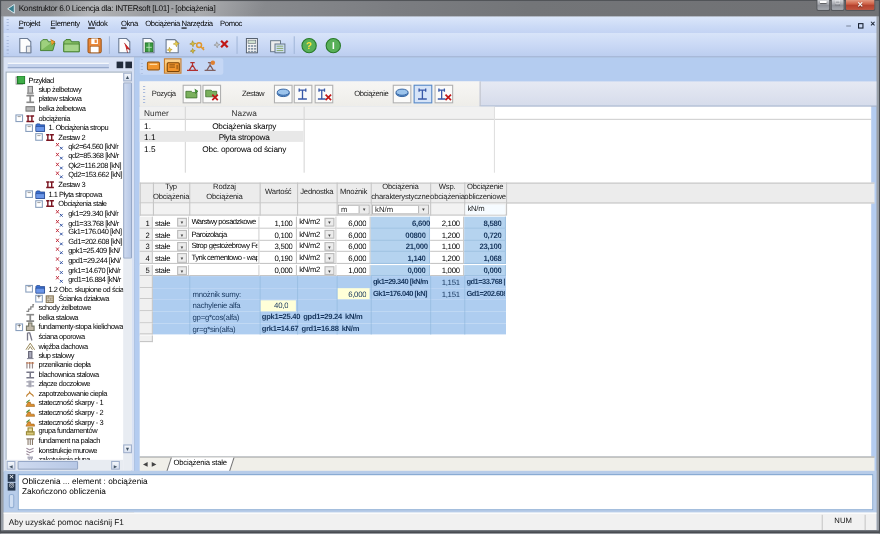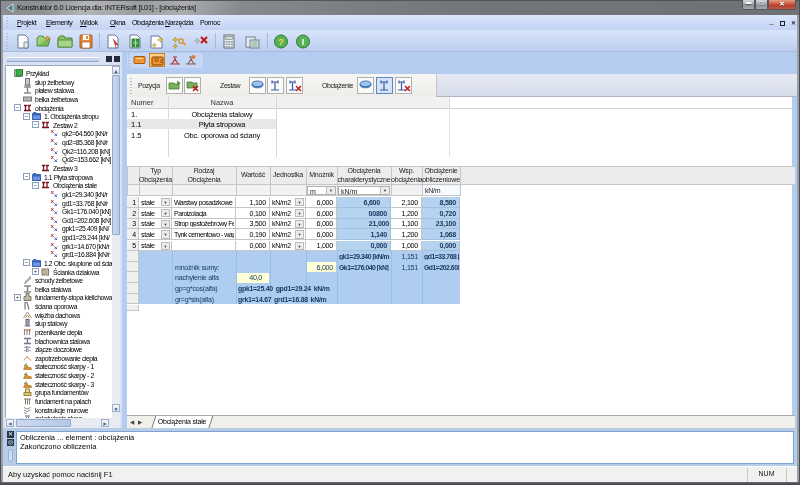--- a/index.html
+++ b/index.html
@@ -482,21 +482,21 @@
 <div class="abs" style="left:5px;top:45px;width:665px;height:318px;background:#fff;"></div>
 <div class="abs" style="left:5px;top:45px;width:322px;height:11px;background:#f1f1f1;"></div>
 <div class="abs" style="left:5px;top:56px;width:665px;height:1px;background:#d0d0d0;"></div>
 <div class="abs" style="left:46px;top:45px;width:1px;height:60px;background:#d8d8d8;"></div>
 <div class="abs" style="left:154px;top:45px;width:1px;height:60px;background:#d8d8d8;"></div>
     <div class="abs" style="left:327px;top:45px;width:1px;height:60px;background:#e0e0e0;"></div>
 <div class="abs" style="left:9px;top:46px;font-size:7.5px;color:#333;">Numer</div>
 <div class="abs" style="left:46px;top:46px;width:108px;text-align:center;font-size:7.5px;color:#333;">Nazwa</div>
 <div class="abs" style="left:5px;top:66.5px;width:149px;height:10.5px;background:#e8e8e8;"></div>
 <div class="abs" style="left:9px;top:57.5px;font-size:7.5px;">1.</div>
-<div class="abs" style="left:46px;top:57.5px;width:108px;text-align:center;font-size:7.5px;letter-spacing:-0.2px;">Obciążenia stalowy</div>
+<div class="abs" style="left:46px;top:57.5px;width:108px;text-align:center;font-size:7.5px;letter-spacing:-0.2px;">Obciążenia skarpy</div>
 <div class="abs" style="left:9px;top:68.0px;font-size:7.5px;">1.1</div>
 <div class="abs" style="left:46px;top:68.0px;width:108px;text-align:center;font-size:7.5px;letter-spacing:-0.2px;">Płyta stropowa</div>
 <div class="abs" style="left:9px;top:78.5px;font-size:7.5px;">1.5</div>
 <div class="abs" style="left:46px;top:78.5px;width:108px;text-align:center;font-size:7.5px;letter-spacing:-0.2px;">Obc. oporowa od ściany</div>
 <div class="abs" style="left:5px;top:114px;width:668px;height:19px;background:#ececec;border-top:1px solid #c6c6c6;border-bottom:1px solid #c6c6c6;"></div>
 <div class="abs" style="left:5px;top:133px;width:333px;height:11px;background:#f2f2f2;border-bottom:1px solid #c6c6c6;"></div>
 <div class="abs" style="left:17px;top:114px;width:1px;height:30px;background:#c6c6c6;"></div>
 <div class="abs" style="left:50px;top:114px;width:1px;height:30px;background:#c6c6c6;"></div>
 <div class="abs" style="left:114px;top:114px;width:1px;height:30px;background:#c6c6c6;"></div>
 <div class="abs" style="left:148px;top:114px;width:1px;height:30px;background:#c6c6c6;"></div>
@@ -532,21 +532,21 @@
 <div class="abs" style="left:50px;top:145.3px;width:64px;height:10.699999999999989px;background:#fff;border-right:1px solid #c6c6c6;border-bottom:1px solid #c6c6c6;"></div>
 <div class="abs" style="left:52px;top:146.8px;font-size:7px;letter-spacing:-0.25px;color:#000;white-space:nowrap;width:60px;overflow:hidden;text-align:left;letter-spacing:-0.5px;">Warstwy posadzkowe</div>
 <div class="abs" style="left:114px;top:145.3px;width:34px;height:10.699999999999989px;background:#fff;border-right:1px solid #c6c6c6;border-bottom:1px solid #c6c6c6;"></div>
 <div class="abs" style="left:114px;top:146.8px;font-size:7.1px;letter-spacing:-0.25px;color:#000;white-space:nowrap;width:30px;overflow:hidden;text-align:right;">1,100</div>
 <div class="abs" style="left:148px;top:145.3px;width:36px;height:10.699999999999989px;background:#fff;border-right:1px solid #c6c6c6;border-bottom:1px solid #c6c6c6;"></div>
 <div class="abs" style="left:150px;top:146.8px;font-size:7px;letter-spacing:-0.25px;color:#000;white-space:nowrap;">kN/m2</div>
 <div class="abs" style="left:173px;top:146.3px;width:9px;height:8.2px;background:#ececec;border:1px solid #bbb;font-size:4px;line-height:7.7px;text-align:center;color:#444;">▼</div>
 <div class="abs" style="left:184px;top:145.3px;width:31px;height:10.699999999999989px;background:#fff;border-right:1px solid #c6c6c6;border-bottom:1px solid #c6c6c6;"></div>
 <div class="abs" style="left:184px;top:146.8px;font-size:7.1px;letter-spacing:-0.25px;color:#000;white-space:nowrap;width:27px;overflow:hidden;text-align:right;">6,000</div>
 <div class="abs" style="left:215px;top:145.3px;width:54px;height:10.699999999999989px;background:#b5d3ef;border-right:1px solid #9fc2e2;border-bottom:1px solid #9fc2e2;"></div>
-<div class="abs" style="left:208px;top:146.8px;font-size:7.1px;letter-spacing:-0.25px;color:#17365d;white-space:nowrap;font-weight:bold;width:50px;overflow:hidden;text-align:right;">6,600</div>
+<div class="abs" style="left:219px;top:146.8px;font-size:7.1px;letter-spacing:-0.25px;color:#17365d;white-space:nowrap;font-weight:bold;width:50px;overflow:hidden;text-align:right;">6,600</div>
 <div class="abs" style="left:269px;top:145.3px;width:31px;height:10.699999999999989px;background:#fff;border-right:1px solid #c6c6c6;border-bottom:1px solid #c6c6c6;"></div>
 <div class="abs" style="left:269px;top:146.8px;font-size:7.1px;letter-spacing:-0.25px;color:#000;white-space:nowrap;width:27px;overflow:hidden;text-align:right;">2,100</div>
 <div class="abs" style="left:300px;top:145.3px;width:38px;height:10.699999999999989px;background:#b5d3ef;border-right:1px solid #9fc2e2;border-bottom:1px solid #9fc2e2;"></div>
 <div class="abs" style="left:300px;top:146.8px;font-size:7.1px;letter-spacing:-0.25px;color:#17365d;white-space:nowrap;font-weight:bold;width:34px;overflow:hidden;text-align:right;">8,580</div>
 <div class="abs" style="left:5px;top:156.0px;width:12px;height:10.699999999999989px;background:#f0f0f0;border-right:1px solid #c6c6c6;border-bottom:1px solid #c6c6c6;"></div>
 <div class="abs" style="left:5px;top:157.5px;font-size:7.1px;letter-spacing:-0.25px;color:#000;white-space:nowrap;width:9px;overflow:hidden;text-align:right;">2</div>
 <div class="abs" style="left:17px;top:156.0px;width:33px;height:10.699999999999989px;background:#fff;border-right:1px solid #c6c6c6;border-bottom:1px solid #c6c6c6;"></div>
 <div class="abs" style="left:19px;top:157.5px;font-size:7.1px;letter-spacing:-0.25px;color:#000;white-space:nowrap;">stałe</div>
 <div class="abs" style="left:39px;top:157.0px;width:9px;height:8.2px;background:#ececec;border:1px solid #bbb;font-size:4px;line-height:7.7px;text-align:center;color:#444;">▼</div>
 <div class="abs" style="left:50px;top:156.0px;width:64px;height:10.699999999999989px;background:#fff;border-right:1px solid #c6c6c6;border-bottom:1px solid #c6c6c6;"></div>

